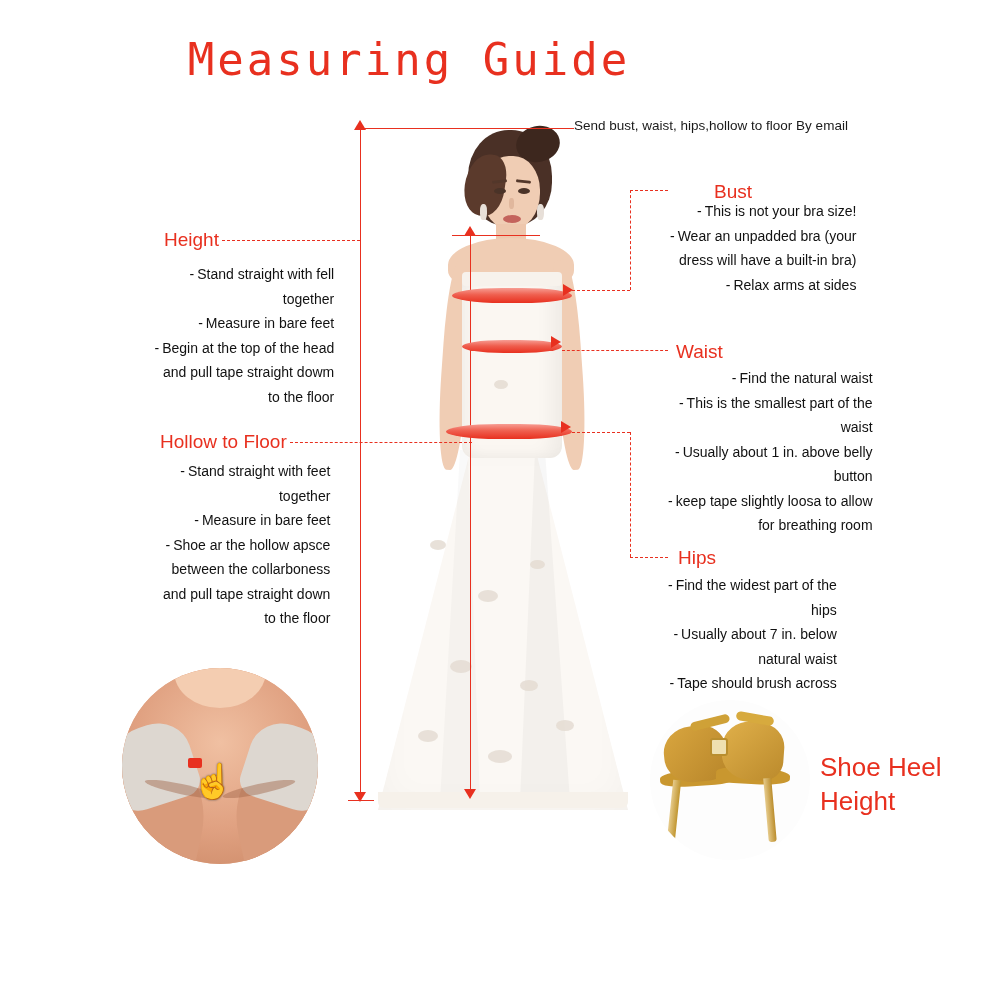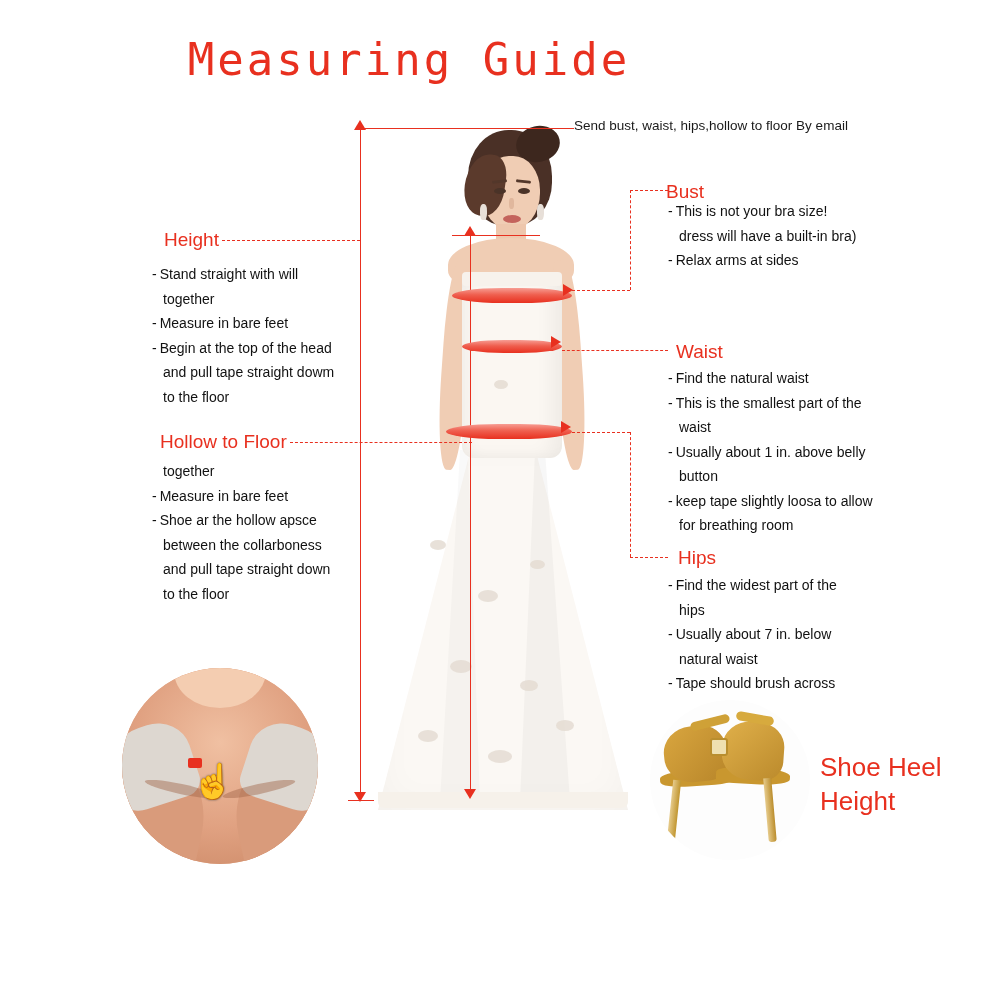--- a/index.html
+++ b/index.html
@@ -200,20 +200,21 @@
     white-space: nowrap;
   }
   .bullets {
     position: absolute;
     font-size: 14px;
     color: #111;
     line-height: 24.5px;
   }
   .bullets div {
     white-space: nowrap;
+    text-align: right;
   }
   .bullets .cont {
     padding-left: 11px;
   }
   .dash {
     color: #111;
     margin-right: 3px;
   }
 
   
@@ -415,41 +416,43 @@
 
   <div class="dashed-v" style="left:630px; top:432px; height:125px;"></div>
   <div class="dashed-h" style="left:572px; top:432px; width:58px;"></div>
   <div class="dashed-h" style="left:630px; top:557px; width:38px;"></div>
 
   <div class="dashed-h" style="left:222px; top:240px; width:138px;"></div>
   <div class="dashed-h" style="left:290px; top:442px; width:182px;"></div>
 
   <div class="sect-title" style="left:164px; top:229px;">Height</div>
   <div class="bullets" style="left:152px; top:262px;">
-    <div><span class="dash">-</span><span>Stand straight with will</span></div>
+    <div><span class="dash">-</span><span>Stand straight with fell</span></div>
     <div class="cont"><span>together</span></div>
     <div><span class="dash">-</span><span>Measure in bare feet</span></div>
     <div><span class="dash">-</span><span>Begin at the top of the head</span></div>
     <div class="cont"><span>and pull tape straight dowm</span></div>
     <div class="cont"><span>to the floor</span></div>
   </div>
 
   <div class="sect-title" style="left:160px; top:431px;">Hollow to Floor</div>
   <div class="bullets" style="left:152px; top:459px;">
+    <div><span class="dash">-</span><span>Stand straight with feet</span></div>
     <div class="cont"><span>together</span></div>
     <div><span class="dash">-</span><span>Measure in bare feet</span></div>
     <div><span class="dash">-</span><span>Shoe ar the hollow apsce</span></div>
     <div class="cont"><span>between the collarboness</span></div>
     <div class="cont"><span>and pull tape straight down</span></div>
     <div class="cont"><span>to the floor</span></div>
   </div>
 
-  <div class="sect-title" style="left:666px; top:181px;">Bust</div>
+  <div class="sect-title" style="left:714px; top:181px;">Bust</div>
   <div class="bullets" style="left:668px; top:199px;">
     <div><span class="dash">-</span><span>This is not your bra size!</span></div>
+    <div><span class="dash">-</span><span>Wear an unpadded bra (your</span></div>
     <div class="cont"><span>dress will have a built-in bra)</span></div>
     <div><span class="dash">-</span><span>Relax arms at sides</span></div>
   </div>
 
   <div class="sect-title" style="left:676px; top:341px;">Waist</div>
   <div class="bullets" style="left:668px; top:366px;">
     <div><span class="dash">-</span><span>Find the natural waist</span></div>
     <div><span class="dash">-</span><span>This is the smallest part of the</span></div>
     <div class="cont"><span>waist</span></div>
     <div><span class="dash">-</span><span>Usually about 1 in. above belly</span></div>

